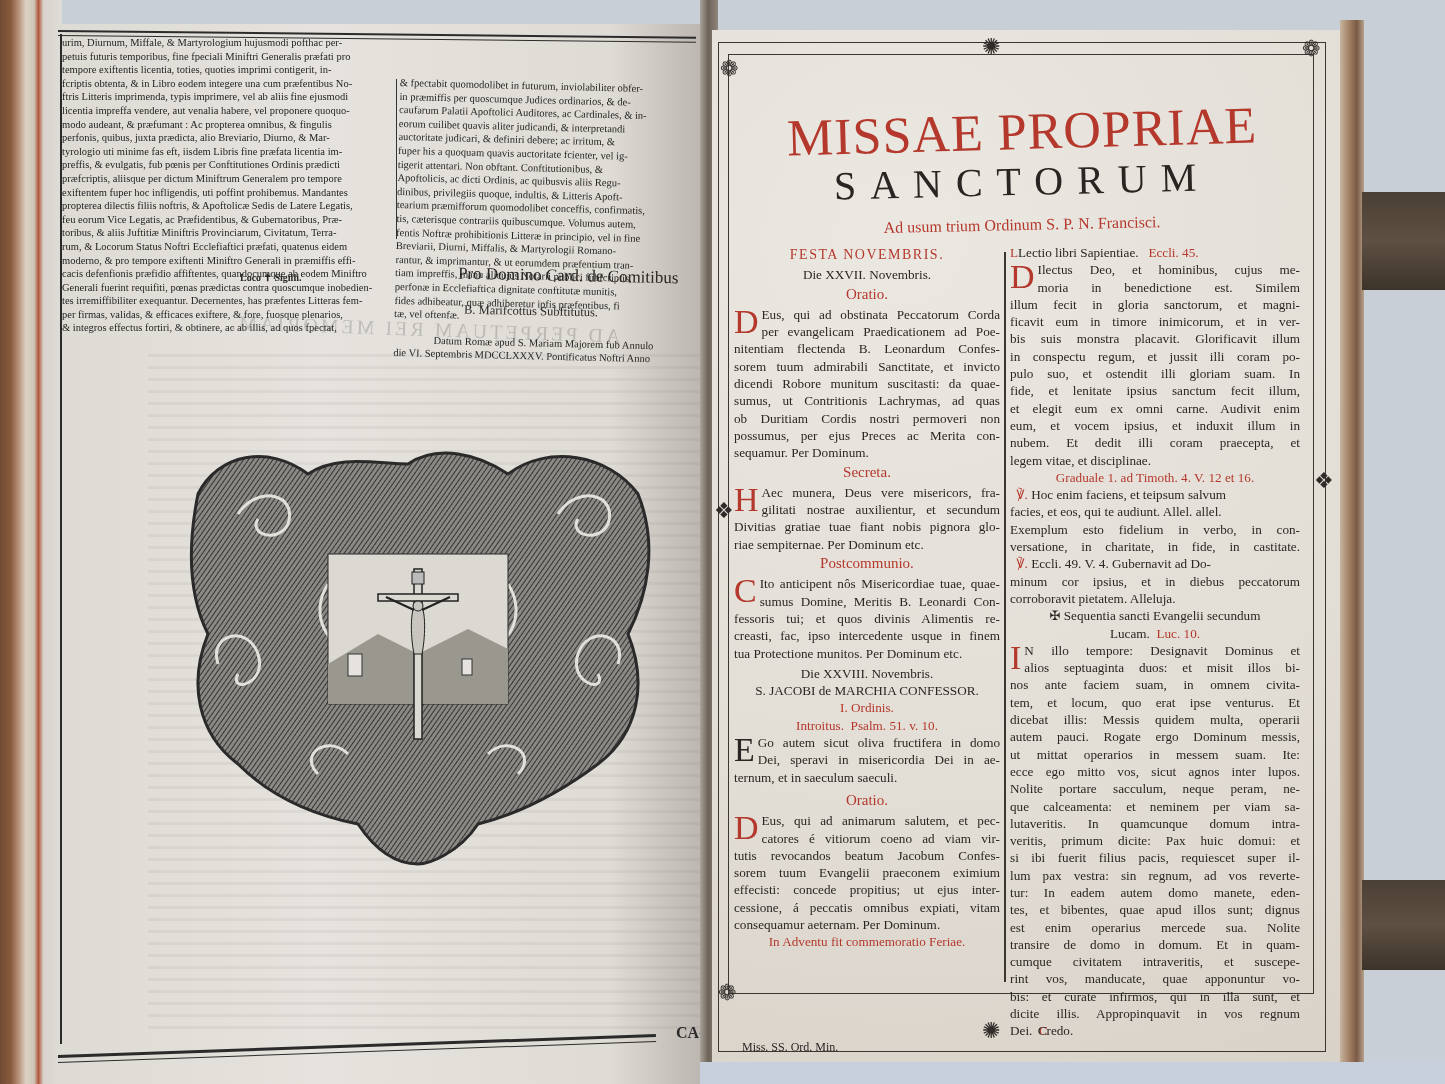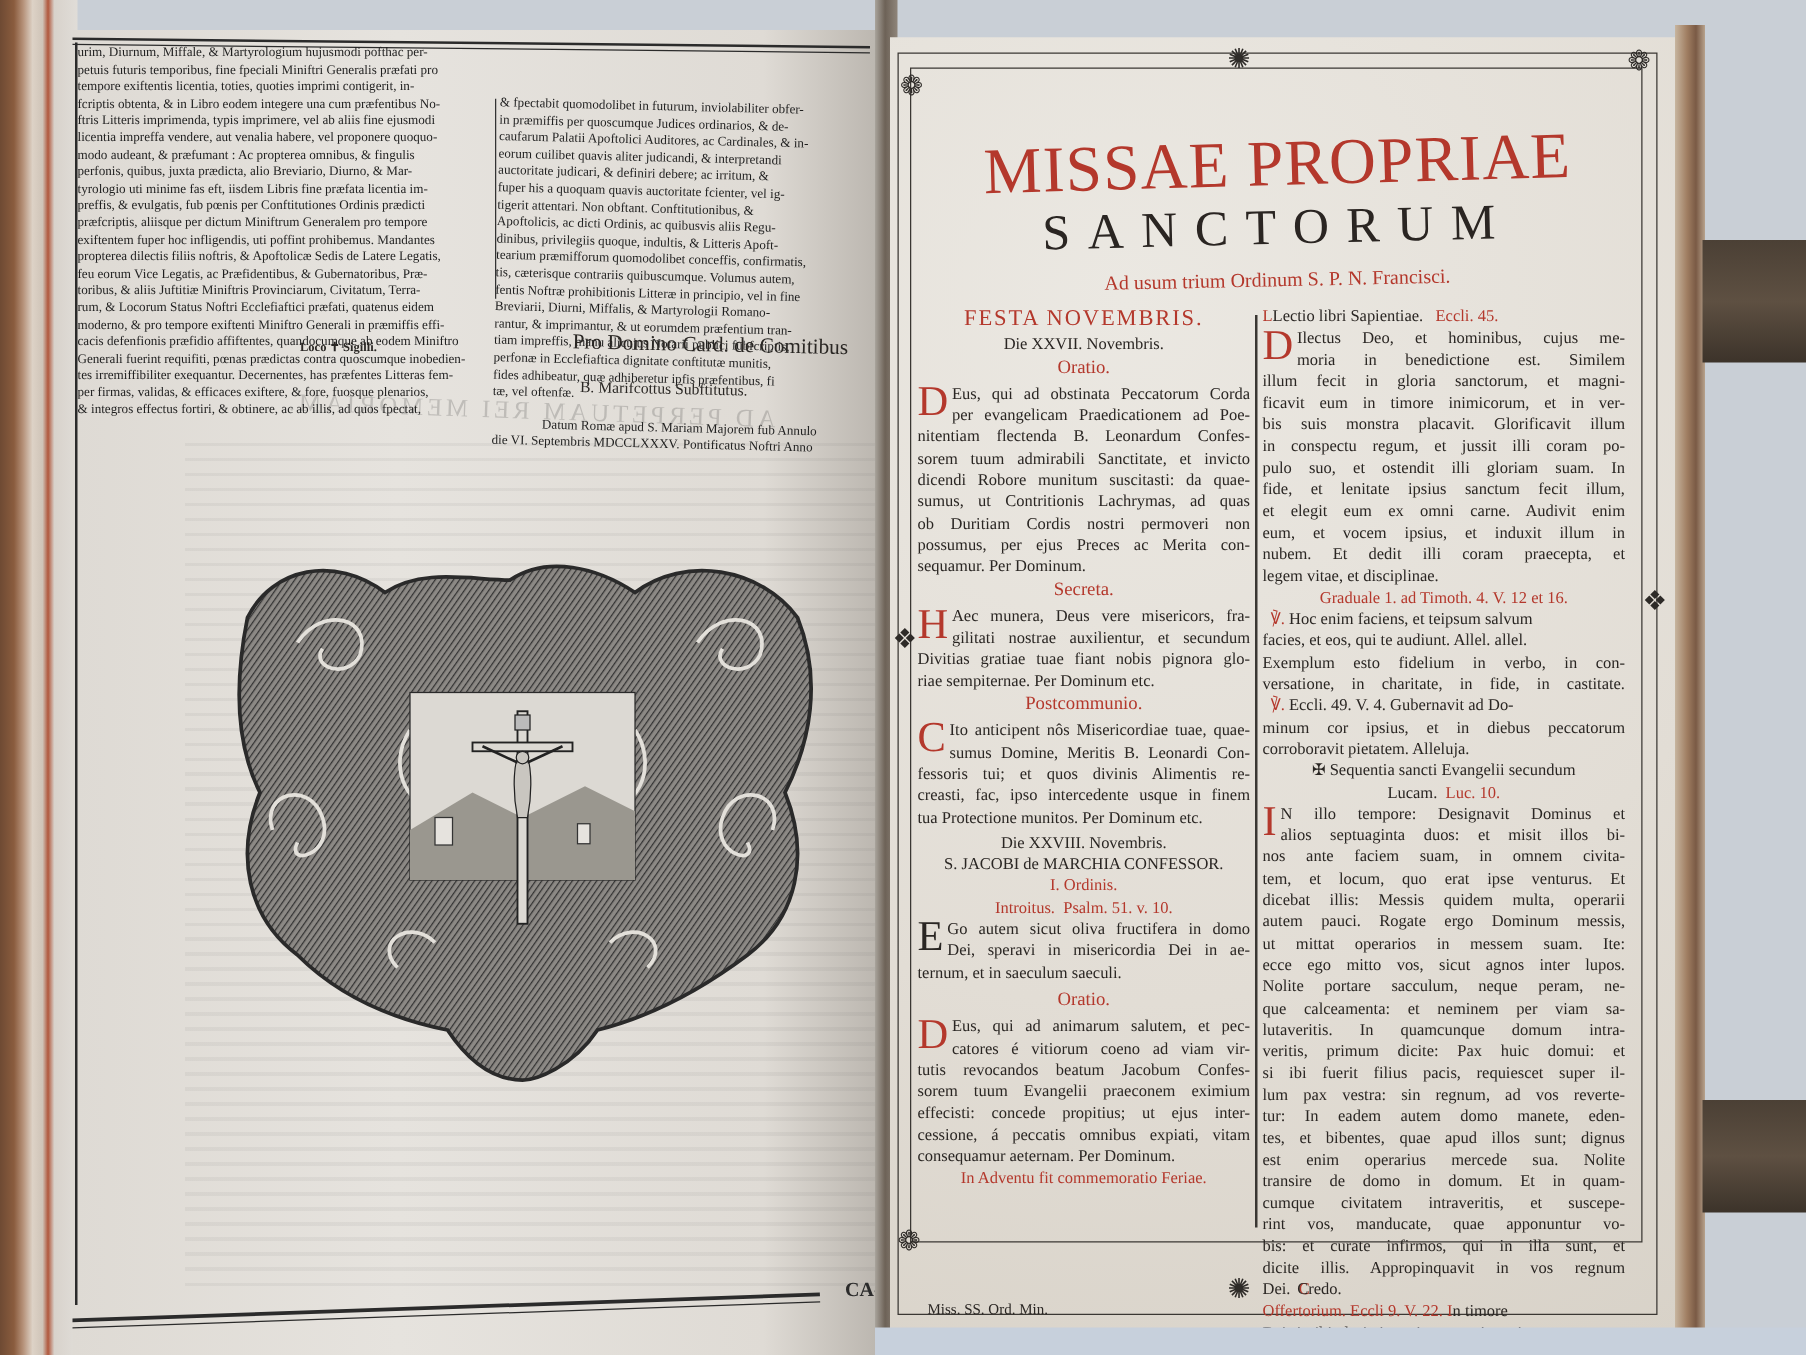--- a/index.html
+++ b/index.html
@@ -265,21 +265,21 @@
   <span class="orn" style="left:6px; top:952px;">❁</span>
   <span class="orn" style="left:270px; top:990px;">✺</span>
 
   <div class="title-red" style="top:72px;">MISSAE PROPRIAE</div>
   <div class="title-black" style="top:128px;">SANCTORUM</div>
   <div class="subtitle-red" style="top:186px;">Ad usum trium Ordinum S. P. N. Francisci.</div>
 
   <div class="rp-colrule" style="top:222px; height:730px;"></div>
 
   <div class="rp-col rp-col-a" style="top:214px;">
-    <span class="heading caps" style="font-size:18px;">FESTA NOVEMBRIS.</span>
+    <span class="heading caps" style="font-size:14px;">FESTA NOVEMBRIS.</span>
     <span class="center">Die XXVII. Novembris.</span>
     <span class="heading">Oratio.</span>
     <span class="para">
       <span class="dropcap">D</span>
       <span class="rline">Eus, qui ad obstinata Peccatorum Corda</span>
       <span class="rline">per evangelicam Praedicationem ad Poe-</span>
       <span class="rline">nitentiam flectenda B. Leonardum Confes-</span>
       <span class="rline">sorem tuum admirabili Sanctitate, et invicto</span>
       <span class="rline">dicendi Robore munitum suscitasti: da quae-</span>
       <span class="rline">sumus, ut Contritionis Lachrymas, ad quas</span>
@@ -393,25 +393,20 @@
       <span class="rline">tes, et bibentes, quae apud illos sunt; dignus</span>
       <span class="rline">est enim operarius mercede sua. Nolite</span>
       <span class="rline">transire de domo in domum. Et in quam-</span>
       <span class="rline">cumque civitatem intraveritis, et suscepe-</span>
       <span class="rline">rint vos, manducate, quae apponuntur vo-</span>
       <span class="rline">bis: et curate infirmos, qui in illa sunt, et</span>
       <span class="rline">dicite illis. Appropinquavit in vos regnum</span>
       <span>Dei.</span>&nbsp;
       <span class="red">C</span><span style="margin-left:-10px;background:transparent">Credo.</span>
     </span>
-    <span class="para">
-      <span class="red">Offertorium. Eccli 9. V. 22.</span>
-      <span class="red">I</span><span>n timore</span><br>
-      <span>Dei sit tibi gloriatio, et in sensu sit cogi-</span>
-    </span>
   </div>
 
   <div class="footer-sig" style="top:1010px;">Miss. SS. Ord. Min.</div>
 </div>
 
 <div class="right-edge"></div>
 <div class="strap"></div>
 <div class="strap2"></div>
 <div class="bottom-bg"></div>
 

